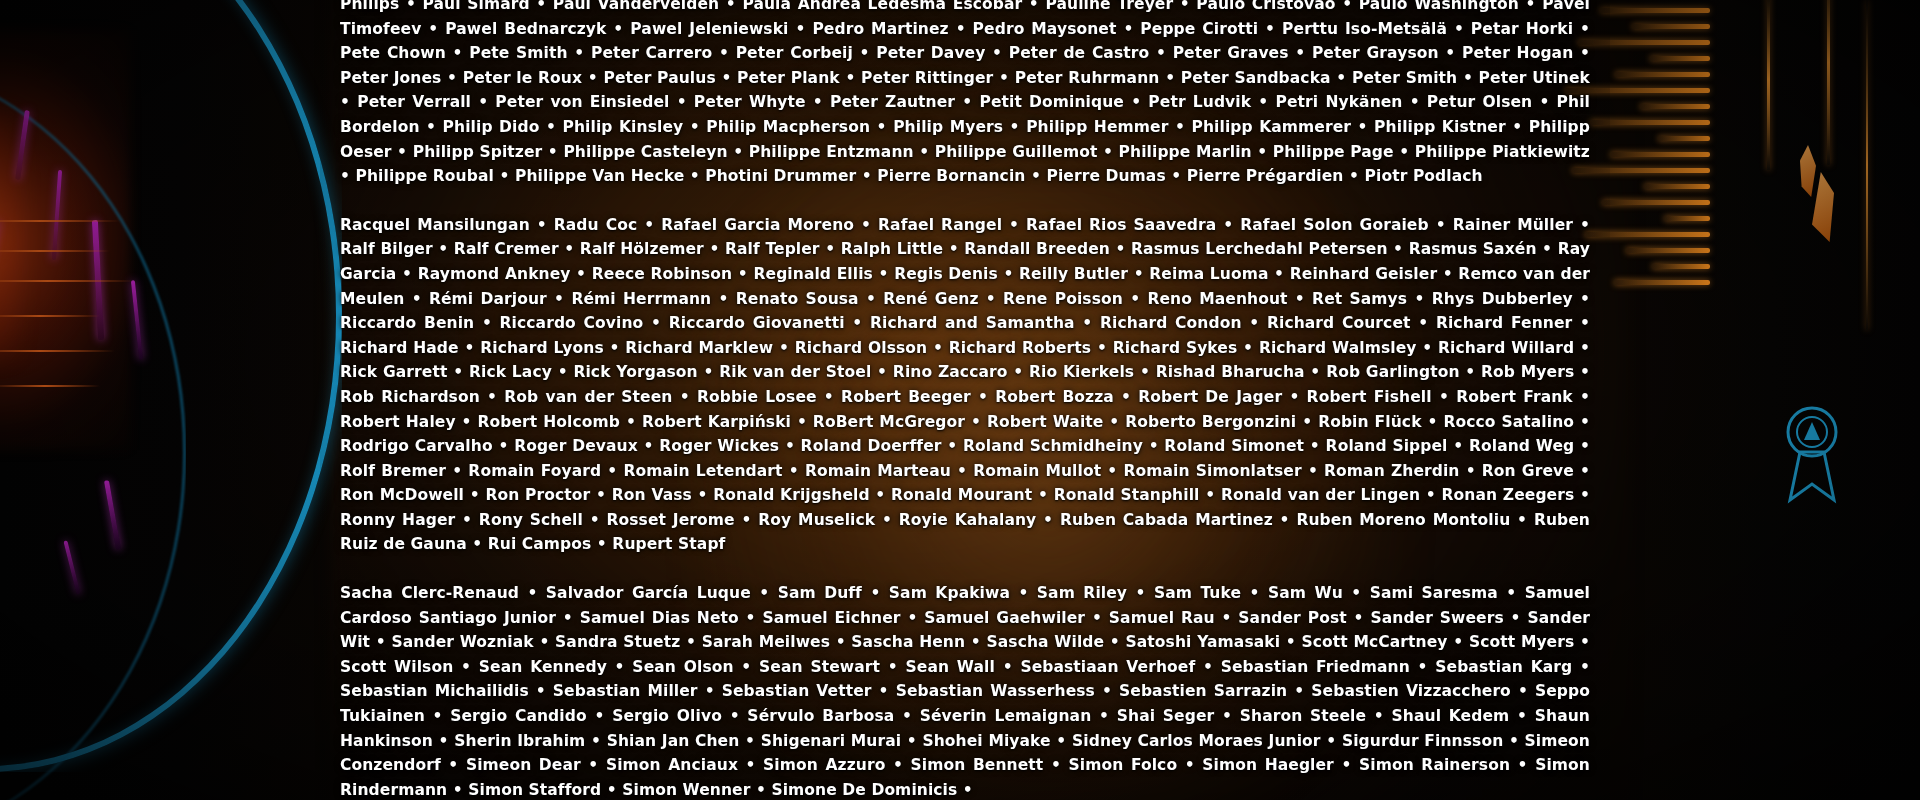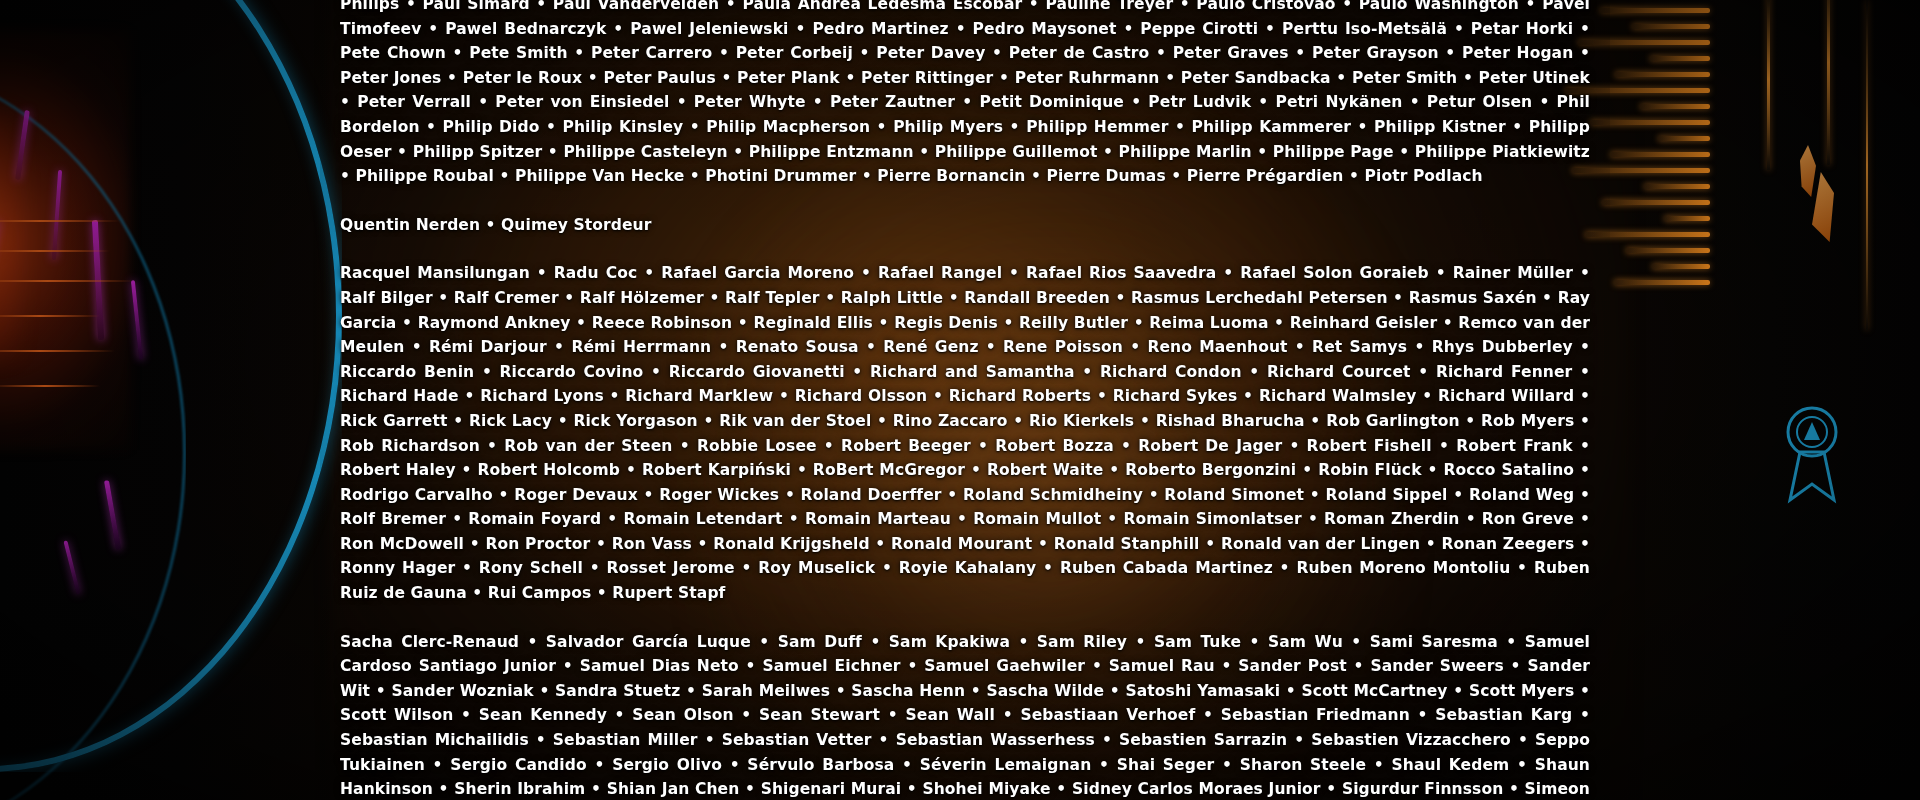--- a/index.html
+++ b/index.html
@@ -269,18 +269,17 @@
     <circle cx="32" cy="32" r="15" fill="none" stroke="#1fa6da" stroke-width="2"></circle>
     <polygon points="32,22 40,40 24,40" fill="#1fa6da"></polygon>
     <path d="M20 52 L10 100 L32 84 L54 100 L44 52 Z" fill="none" stroke="#1fa6da" stroke-width="3"></path>
   </svg>
 
   <div class="bg-vignette"></div>
   <div class="scrim"></div>
 
   <div id="credits">
     <p class="para">Philips • Paul Simard • Paul Vandervelden • Paula Andrea Ledesma Escobar • Pauline Treyer • Paulo Cristovão • Paulo Washington • Pavel Timofeev • Pawel Bednarczyk • Pawel Jeleniewski • Pedro Martinez • Pedro Maysonet • Peppe Cirotti • Perttu Iso-Metsälä • Petar Horki • Pete Chown • Pete Smith • Peter Carrero • Peter Corbeij • Peter Davey • Peter de Castro • Peter Graves • Peter Grayson • Peter Hogan • Peter Jones • Peter le Roux • Peter Paulus • Peter Plank • Peter Rittinger • Peter Ruhrmann • Peter Sandbacka • Peter Smith • Peter Utinek • Peter Verrall • Peter von Einsiedel • Peter Whyte • Peter Zautner • Petit Dominique • Petr Ludvik • Petri Nykänen • Petur Olsen • Phil Bordelon • Philip Dido • Philip Kinsley • Philip Macpherson • Philip Myers • Philipp Hemmer • Philipp Kammerer • Philipp Kistner • Philipp Oeser • Philipp Spitzer • Philippe Casteleyn • Philippe Entzmann • Philippe Guillemot • Philippe Marlin • Philippe Page • Philippe Piatkiewitz • Philippe Roubal • Philippe Van Hecke • Photini Drummer • Pierre Bornancin • Pierre Dumas • Pierre Prégardien • Piotr Podlach</p>
-    <p class="para">Quentin Nerden • Quimey Stordeur</p>
     <p class="para">Racquel Mansilungan • Radu Coc • Rafael Garcia Moreno • Rafael Rangel • Rafael Rios Saavedra • Rafael Solon Goraieb • Rainer Müller • Ralf Bilger • Ralf Cremer • Ralf Hölzemer • Ralf Tepler • Ralph Little • Randall Breeden • Rasmus Lerchedahl Petersen • Rasmus Saxén • Ray Garcia • Raymond Ankney • Reece Robinson • Reginald Ellis • Regis Denis • Reilly Butler • Reima Luoma • Reinhard Geisler • Remco van der Meulen • Rémi Darjour • Rémi Herrmann • Renato Sousa • René Genz • Rene Poisson • Reno Maenhout • Ret Samys • Rhys Dubberley • Riccardo Benin • Riccardo Covino • Riccardo Giovanetti • Richard and Samantha • Richard Condon • Richard Courcet • Richard Fenner • Richard Hade • Richard Lyons • Richard Marklew • Richard Olsson • Richard Roberts • Richard Sykes • Richard Walmsley • Richard Willard • Rick Garrett • Rick Lacy • Rick Yorgason • Rik van der Stoel • Rino Zaccaro • Rio Kierkels • Rishad Bharucha • Rob Garlington • Rob Myers • Rob Richardson • Rob van der Steen • Robbie Losee • Robert Beeger • Robert Bozza • Robert De Jager • Robert Fishell • Robert Frank • Robert Haley • Robert Holcomb • Robert Karpiński • RoBert McGregor • Robert Waite • Roberto Bergonzini • Robin Flück • Rocco Satalino • Rodrigo Carvalho • Roger Devaux • Roger Wickes • Roland Doerffer • Roland Schmidheiny • Roland Simonet • Roland Sippel • Roland Weg • Rolf Bremer • Romain Foyard • Romain Letendart • Romain Marteau • Romain Mullot • Romain Simonlatser • Roman Zherdin • Ron Greve • Ron McDowell • Ron Proctor • Ron Vass • Ronald Krijgsheld • Ronald Mourant • Ronald Stanphill • Ronald van der Lingen • Ronan Zeegers • Ronny Hager • Rony Schell • Rosset Jerome • Roy Muselick • Royie Kahalany • Ruben Cabada Martinez • Ruben Moreno Montoliu • Ruben Ruiz de Gauna • Rui Campos • Rupert Stapf</p>
     <p class="para">Sacha Clerc-Renaud • Salvador García Luque • Sam Duff • Sam Kpakiwa • Sam Riley • Sam Tuke • Sam Wu • Sami Saresma • Samuel Cardoso Santiago Junior • Samuel Dias Neto • Samuel Eichner • Samuel Gaehwiler • Samuel Rau • Sander Post • Sander Sweers • Sander Wit • Sander Wozniak • Sandra Stuetz • Sarah Meilwes • Sascha Henn • Sascha Wilde • Satoshi Yamasaki • Scott McCartney • Scott Myers • Scott Wilson • Sean Kennedy • Sean Olson • Sean Stewart • Sean Wall • Sebastiaan Verhoef • Sebastian Friedmann • Sebastian Karg • Sebastian Michailidis • Sebastian Miller • Sebastian Vetter • Sebastian Wasserhess • Sebastien Sarrazin • Sebastien Vizzacchero • Seppo Tukiainen • Sergio Candido • Sergio Olivo • Sérvulo Barbosa • Séverin Lemaignan • Shai Seger • Sharon Steele • Shaul Kedem • Shaun Hankinson • Sherin Ibrahim • Shian Jan Chen • Shigenari Murai • Shohei Miyake • Sidney Carlos Moraes Junior • Sigurdur Finnsson • Simeon Conzendorf • Simeon Dear • Simon Anciaux • Simon Azzuro • Simon Bennett • Simon Folco • Simon Haegler • Simon Rainerson • Simon Rindermann • Simon Stafford • Simon Wenner • Simone De Dominicis •</p>
   </div>
 
 </div>
 
 </body></html>

